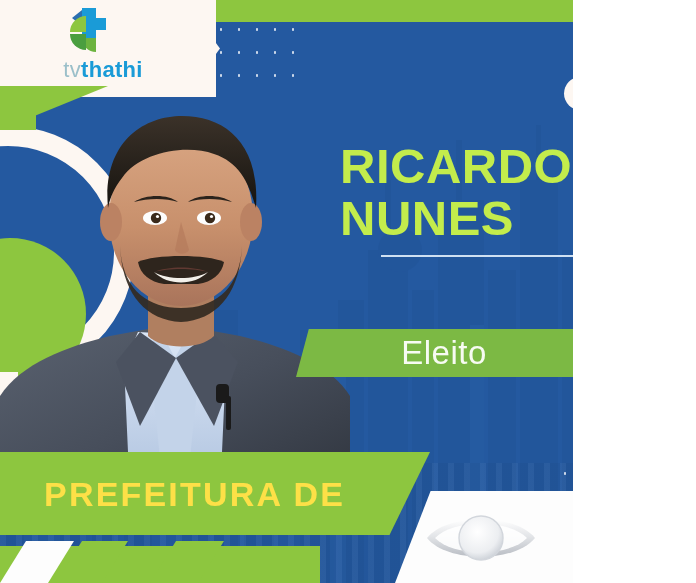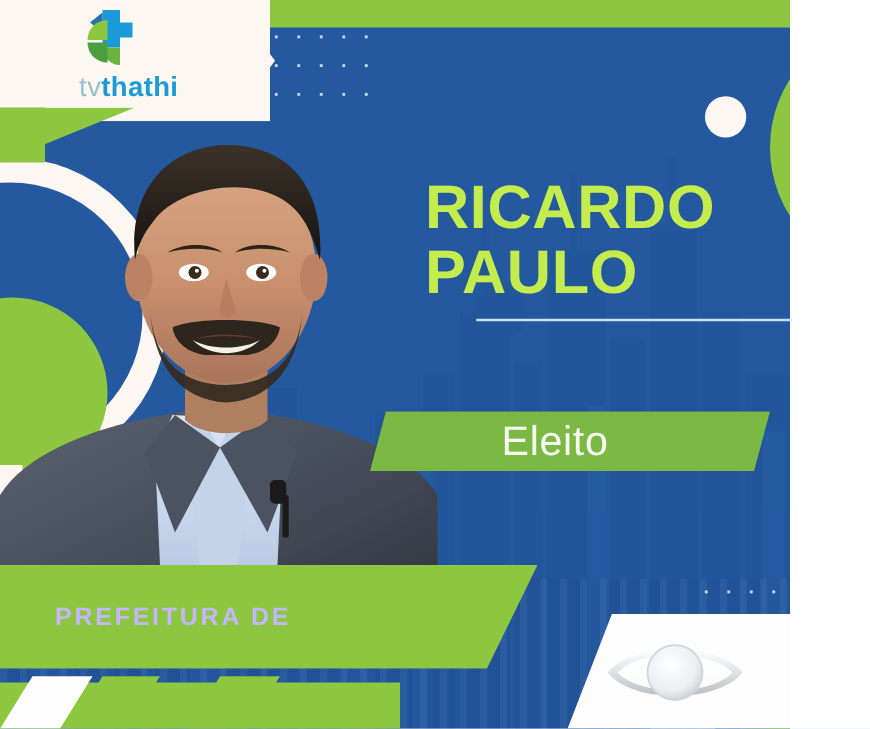--- a/index.html
+++ b/index.html
@@ -1,20 +1,20 @@
 <!DOCTYPE html>
 <html><head>
 <meta charset="utf-8">
 <style>
   html,body{margin:0;padding:0;background:#fff;}
   body{font-family:"Liberation Sans",sans-serif;}
 
   #card{
     position:relative;
-    width:632px;height:583px;
+    width:573px;height:583px;
     overflow:hidden;
     background:#2459a0;
   }
 
   
   .skyline{position:absolute;left:0;top:0;width:696px;height:583px;opacity:.22;}
 
   
   .btm-texture{
     position:absolute;left:0;bottom:0;width:696px;height:120px;
@@ -108,21 +108,21 @@
 
   
   .pref-wrap{
     position:absolute;left:-20px;top:452px;width:450px;height:83px;
     background:#8dc63f;
     clip-path:polygon(0 0,100% 0,91% 100%,0 100%);
   }
   .pref-text{
     position:absolute;left:44px;top:456px;width:340px;height:76px;
     display:flex;flex-direction:column;justify-content:center;
-    color:#c4b5fd;font-weight:bold;font-size:20px;line-height:29px;
+    color:#fde047;font-weight:bold;font-size:34px;line-height:29px;
     letter-spacing:2.2px;
   }
 
   
   .bottom-bar{
     position:absolute;left:0;bottom:0;width:320px;height:37px;background:#8dc63f;
   }
   .bottom-bar-r{
     position:absolute;left:614px;bottom:0;width:82px;height:37px;background:#8dc63f;
   }
@@ -273,21 +273,21 @@
 
     <path d="M148 166 C164 158 218 158 234 166 C232 178 222 186 208 188 L174 188 C160 186 150 178 148 166 Z" fill="#2e251d"></path>
     <path d="M130 150 C132 196 154 224 191 226 C228 224 250 196 252 150 C250 192 226 212 191 212 C156 212 132 192 130 150 Z" fill="#332a22" opacity=".92"></path>
 
     <path d="M164 176 C178 190 204 190 218 176 C204 184 178 184 164 176 Z" fill="#f3f0ea"></path>
     <path d="M164 176 C178 172 204 172 218 176 C204 170 178 170 164 176 Z" fill="#8c4a44" opacity=".55"></path>
   </svg>
 
   <div class="name-block">
     <div class="name-line">RICARDO</div>
-    <div class="name-line">PAULO</div>
+    <div class="name-line">NUNES</div>
     <div class="name-underline"></div>
   </div>
 
   <div class="eleito-wrap"></div>
   <div class="eleito-text">Eleito</div>
 
   <div class="pref-wrap"></div>
   <div class="pref-text">
     <div>PREFEITURA DE</div>
   </div>

